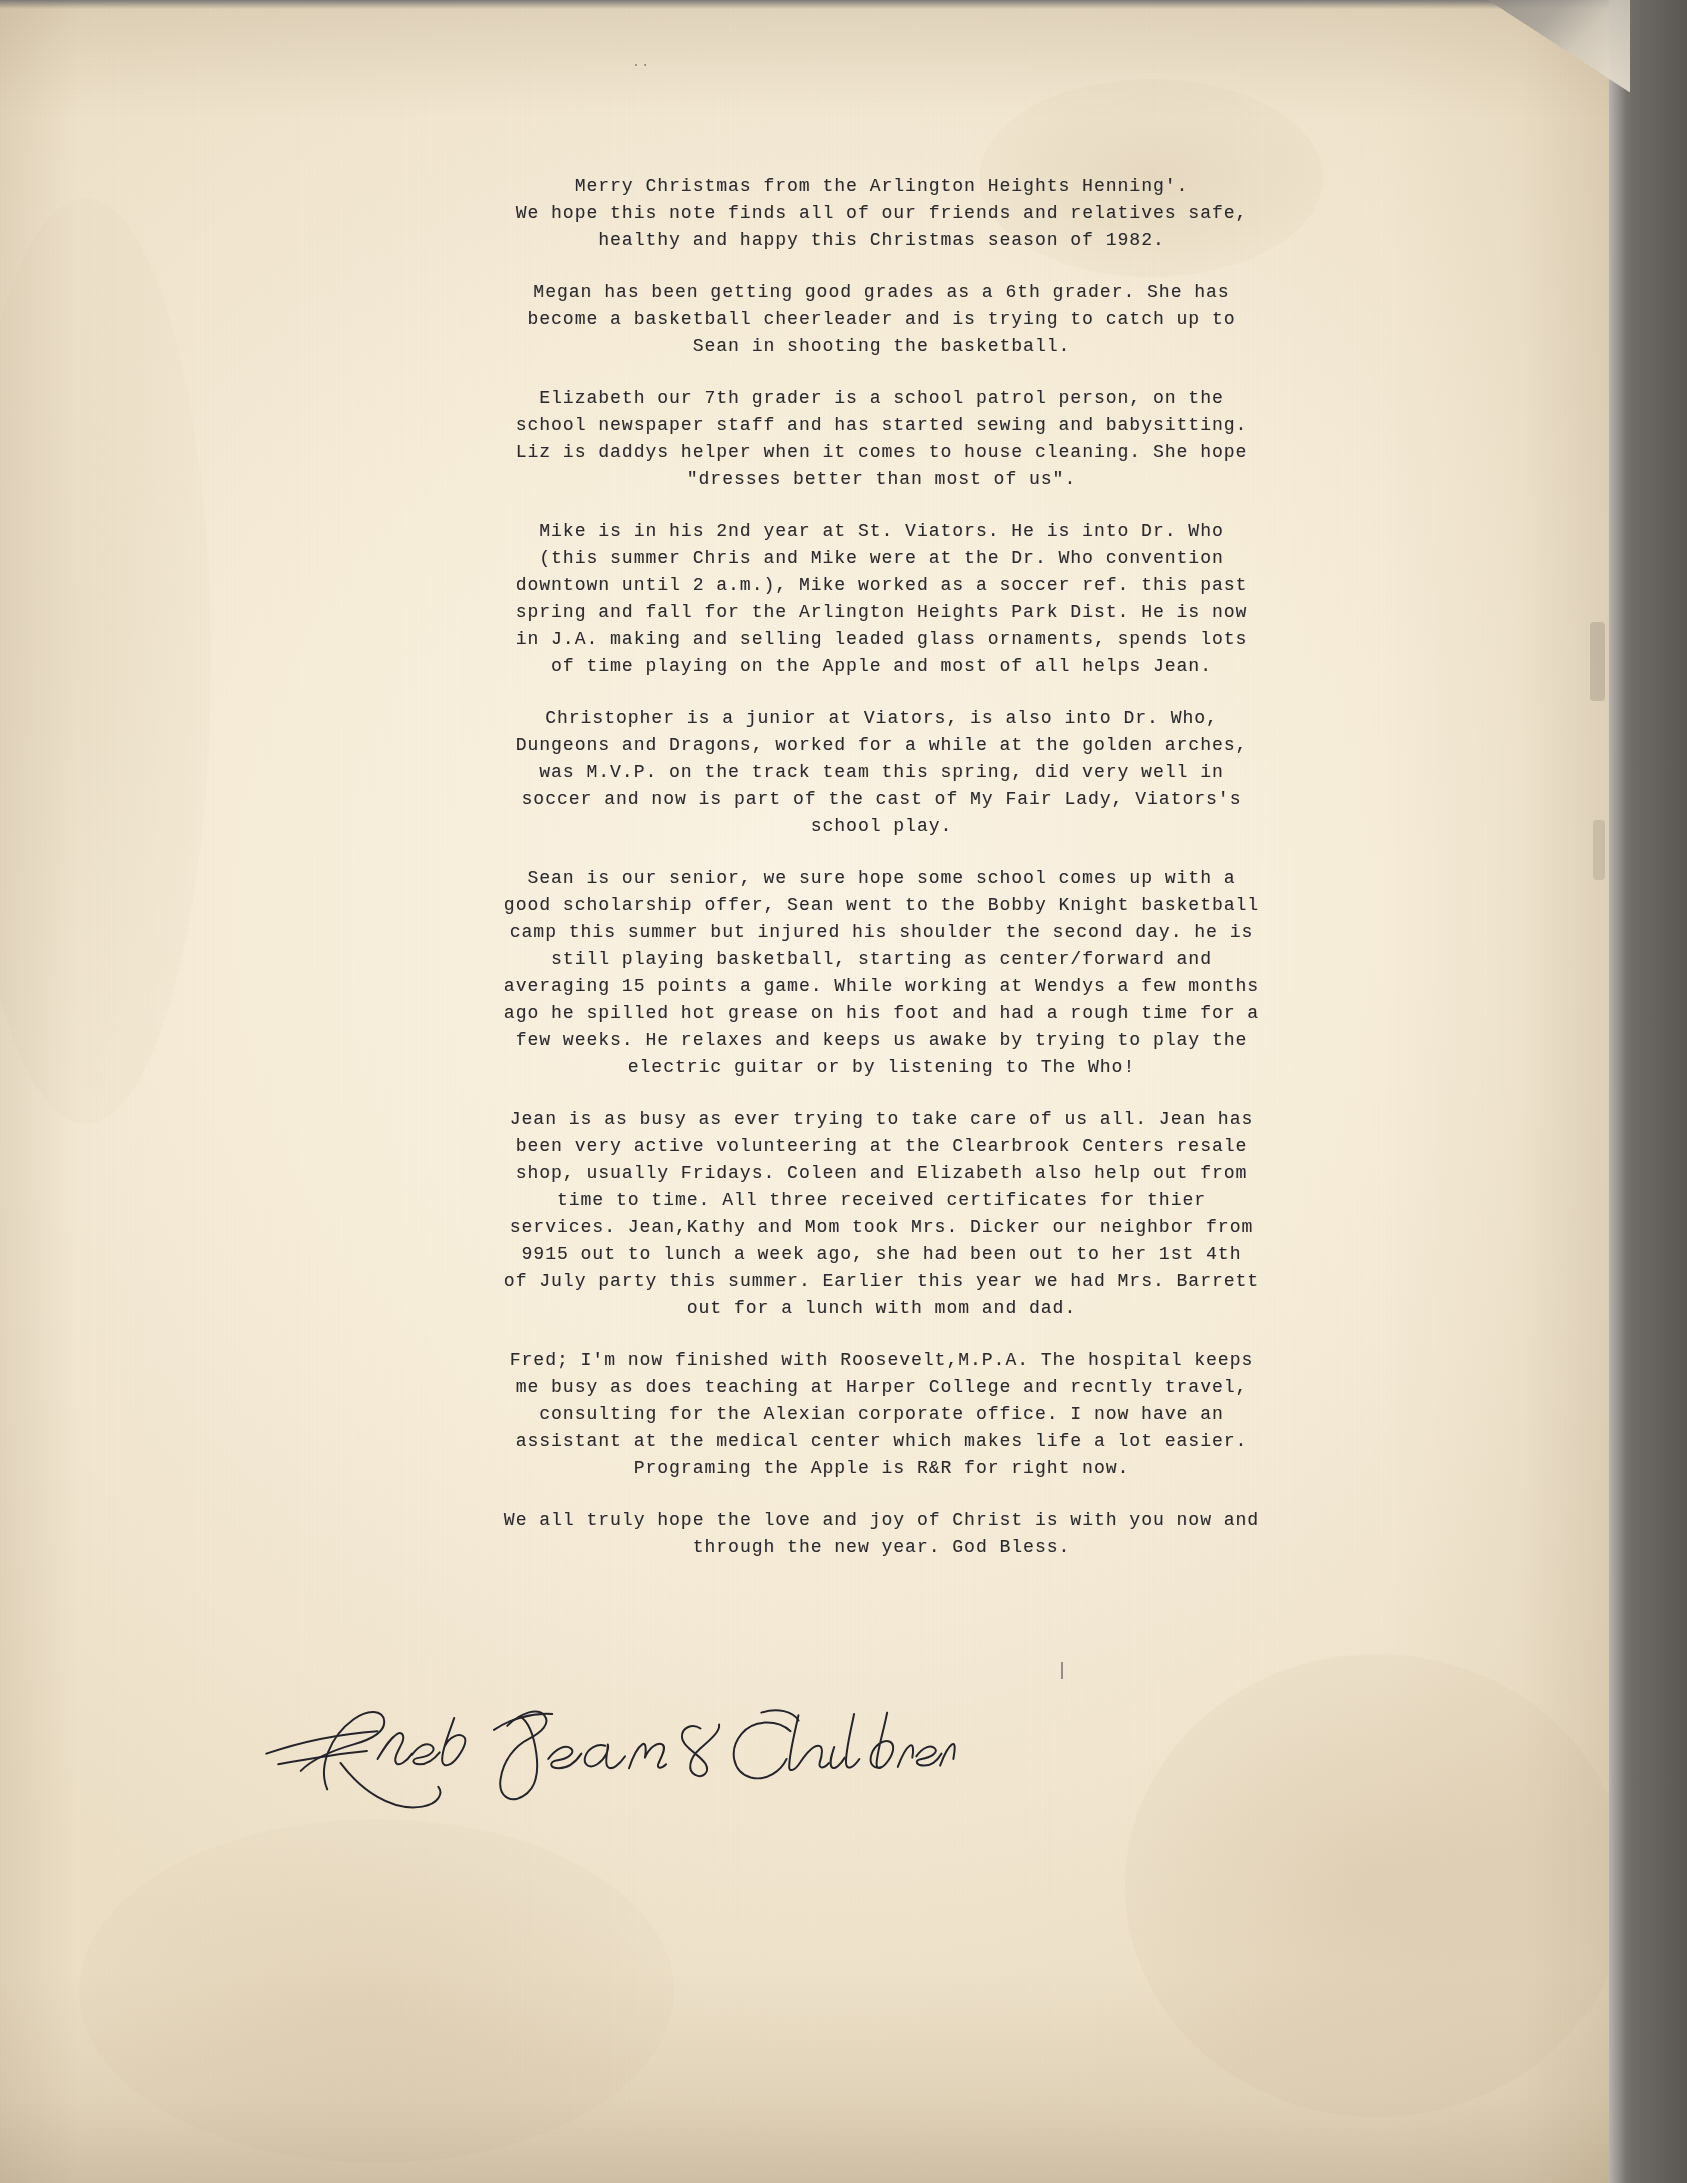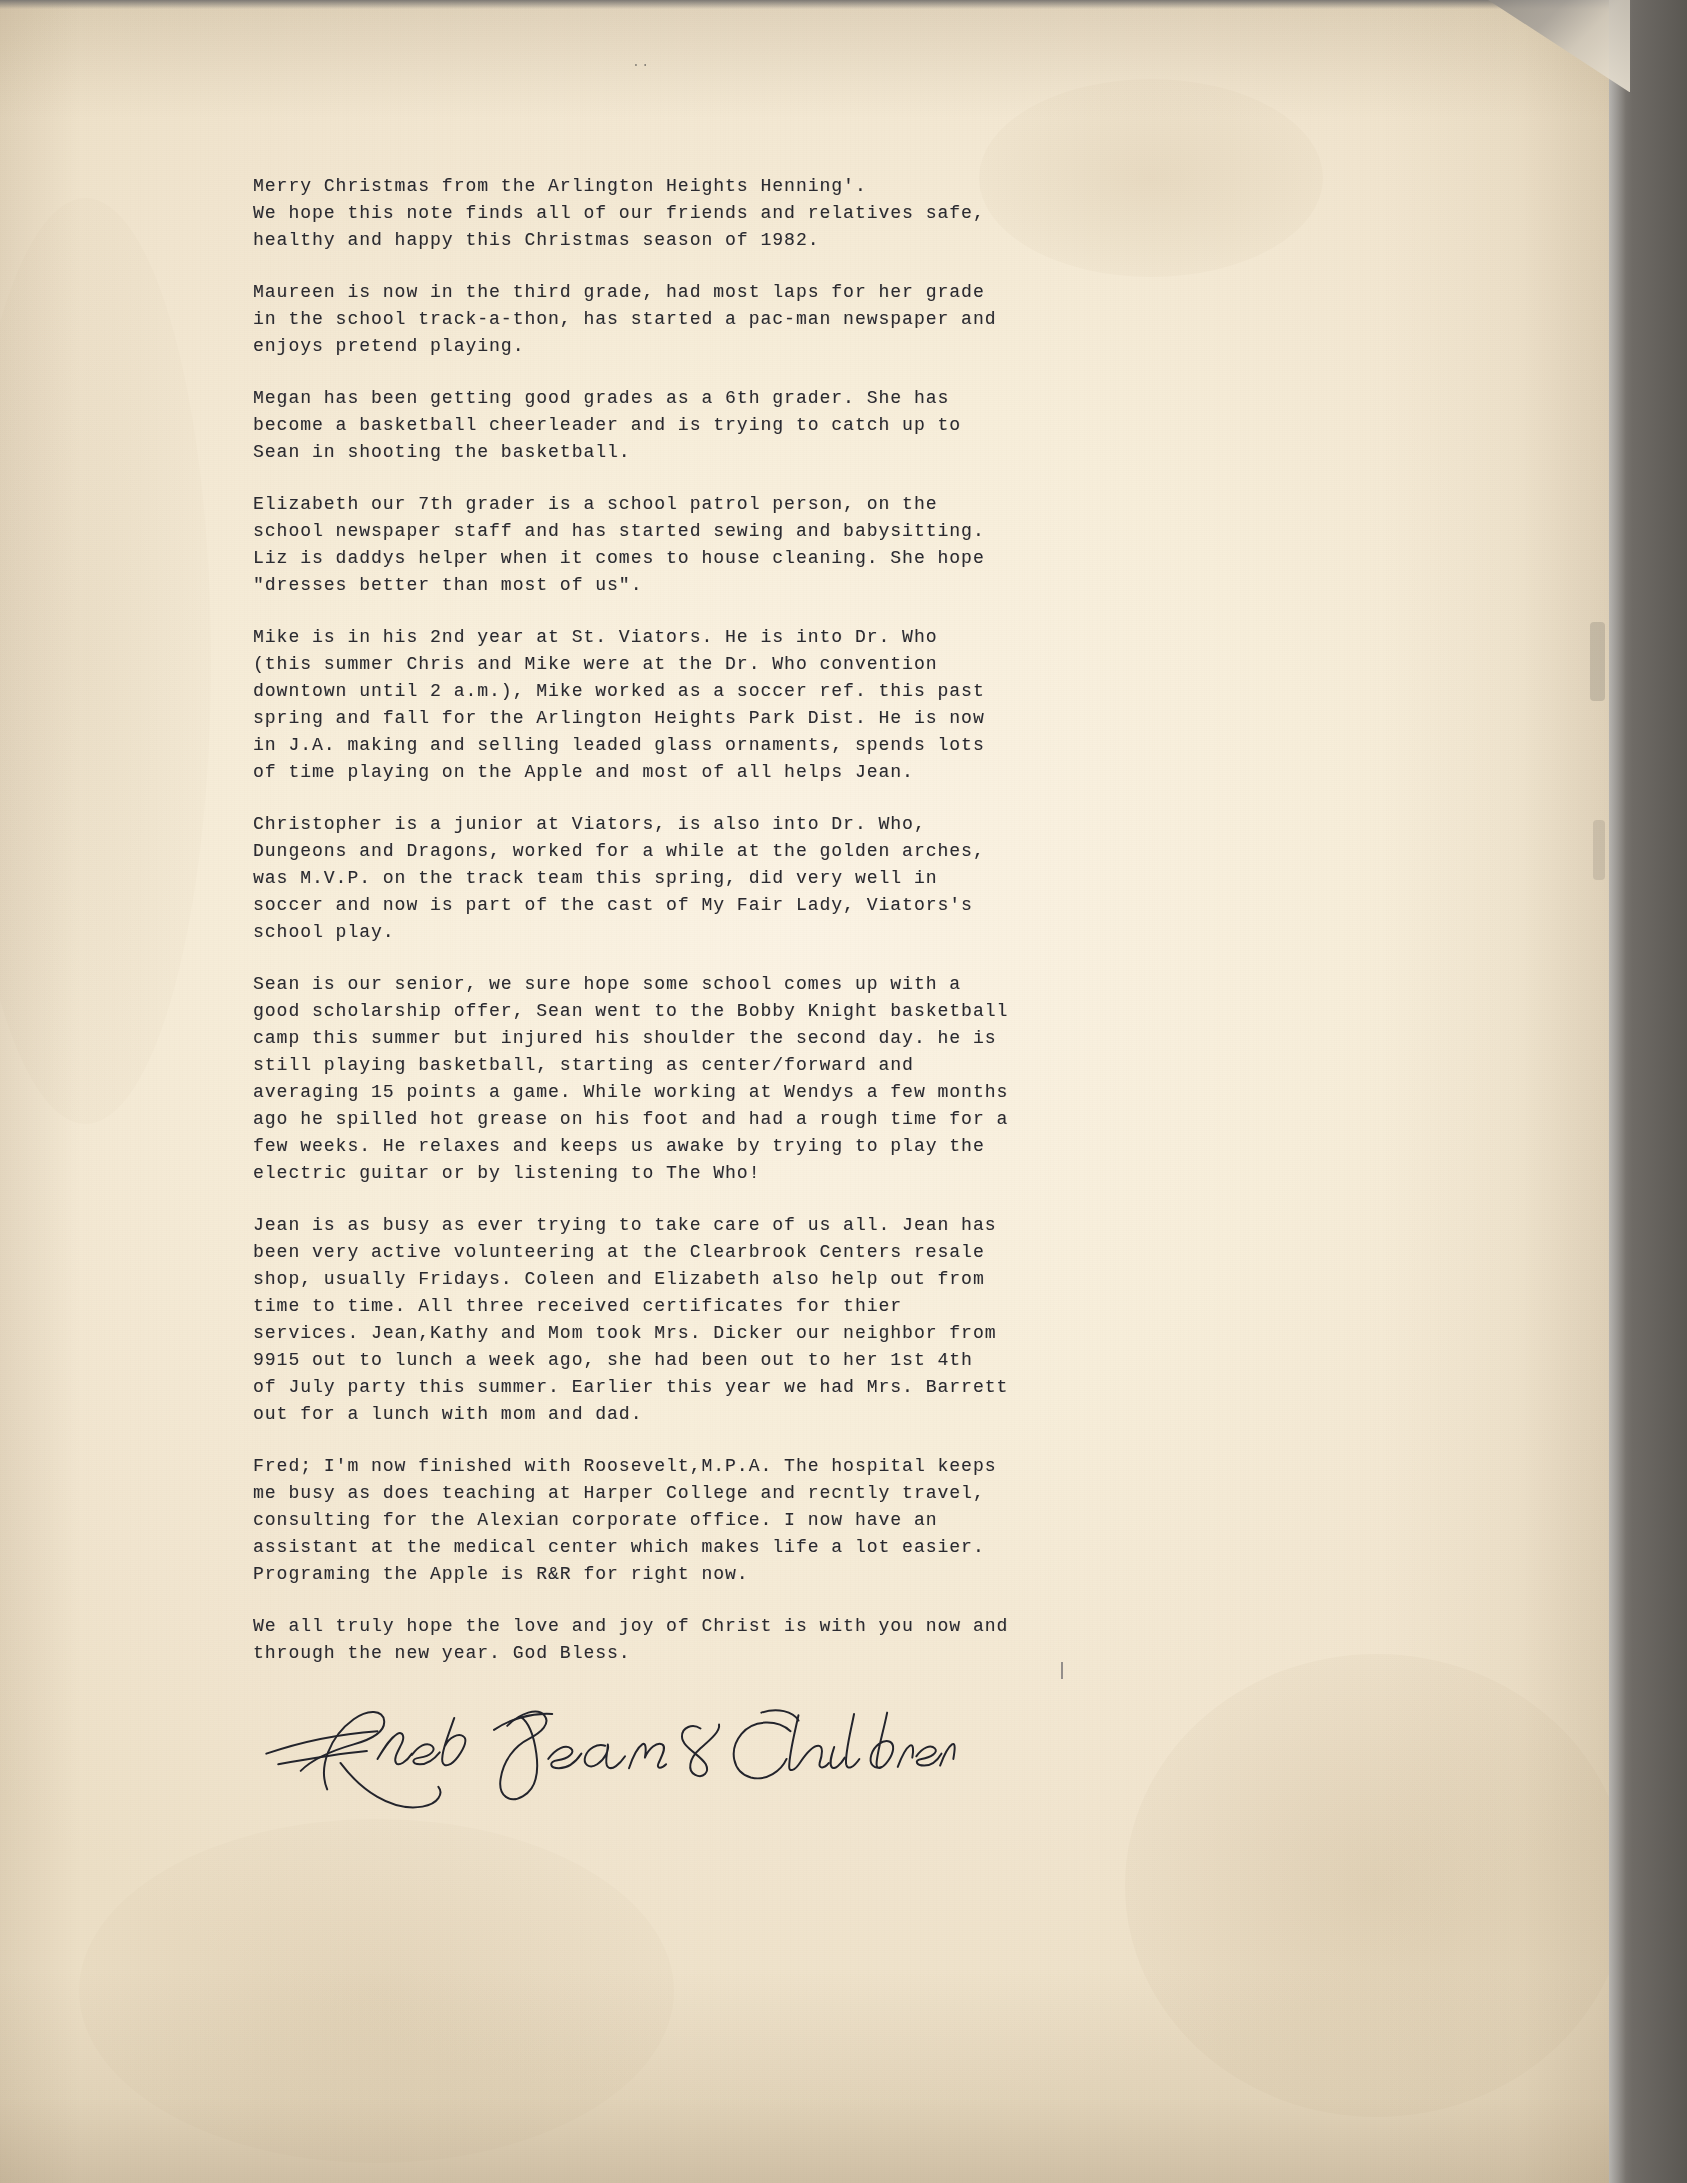--- a/index.html
+++ b/index.html
@@ -105,20 +105,21 @@
   }
   .para {
     font-family: "Liberation Mono", "DejaVu Sans Mono", monospace;
     font-size: 18px;
     line-height: 27px;
     letter-spacing: 1px;
     color: #2a2a30;
     white-space: pre-wrap;
     margin: 0 0 25px 0;
     text-shadow: 0.4px 0.3px 0 rgba(60,60,70,0.28);
+    text-align: center;
   }
   .signature {
     position: absolute;
     left: 261px;
     top: 1690px;
     width: 695px;
     height: 126px;
   }
   .signature svg { display:block; }
   .sig-tick {
@@ -170,23 +171,20 @@
 
   <div class="edge-nick" style="left:1590px; top:622px; width:14.6px; height:79px; border-radius:4px; opacity:.45;"></div>
   <div class="edge-nick" style="left:1593px; top:820px; width:12px; height:60px; border-radius:4px; opacity:.35;"></div>
 
   <div class="speck">··</div>
 
   <div class="letter">
     <p class="para">Merry Christmas from the Arlington Heights Henning'.
 We hope this note finds all of our friends and relatives safe,
 healthy and happy this Christmas season of 1982.</p>
-    <p class="para">Maureen is now in the third grade, had most laps for her grade
-in the school track-a-thon, has started a pac-man newspaper and
-enjoys pretend playing.</p>
     <p class="para">Megan has been getting good grades as a 6th grader. She has
 become a basketball cheerleader and is trying to catch up to
 Sean in shooting the basketball.</p>
     <p class="para">Elizabeth our 7th grader is a school patrol person, on the
 school newspaper staff and has started sewing and babysitting.
 Liz is daddys helper when it comes to house cleaning. She hope
 "dresses better than most of us".</p>
     <p class="para">Mike is in his 2nd year at St. Viators. He is into Dr. Who
 (this summer Chris and Mike were at the Dr. Who convention
 downtown until 2 a.m.), Mike worked as a soccer ref. this past

